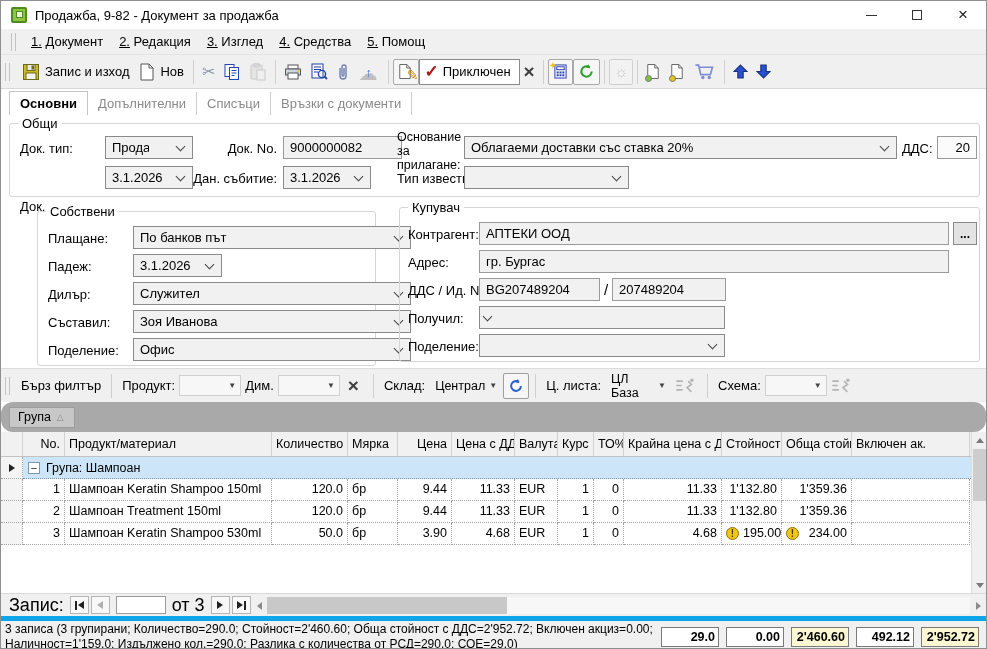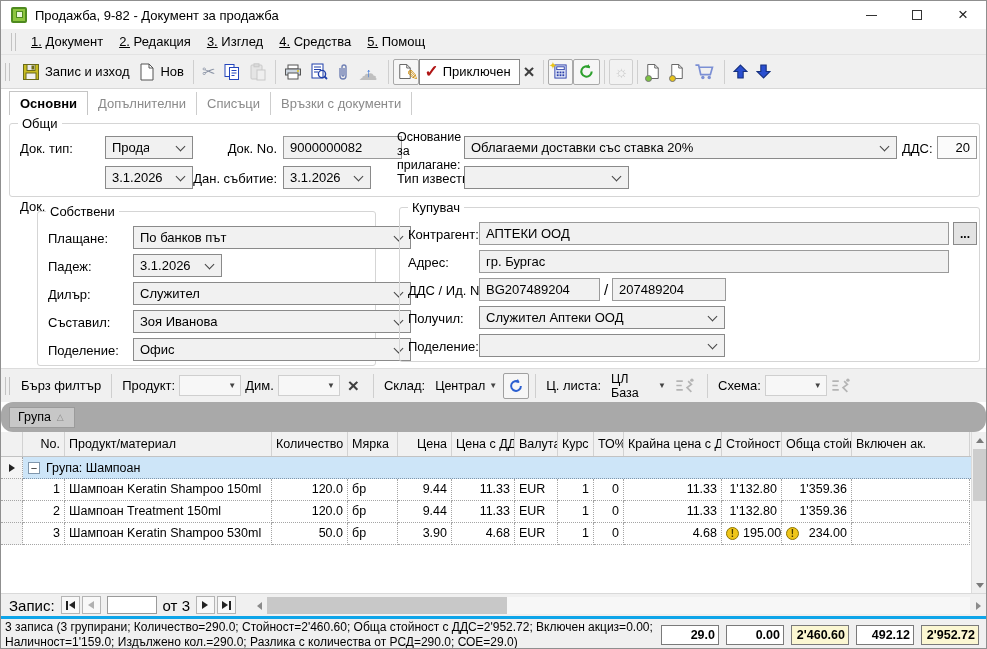--- a/index.html
+++ b/index.html
@@ -89,36 +89,36 @@
             font-size:11px;line-height:10px;color:#222;flex:none;}
   .warnicon{width:13px;height:13px;border-radius:50%;background:var(--warning);border:1px solid #8d7500;color:#4a3c00;
             font-size:10px;font-weight:bold;display:flex;align-items:center;justify-content:center;flex:none;margin-right:4px;}
   .vscroll{position:absolute;left:970px;top:431px;width:17px;height:161px;background:#f0f0f0;border-left:1px solid #dcdcdc;}
   .varrow{position:absolute;left:0;width:100%;height:16px;display:flex;align-items:center;justify-content:center;}
   .tri-up{width:0;height:0;border-bottom:5px solid #7a7a7a;border-left:4px solid transparent;border-right:4px solid transparent;}
   .tri-dn{width:0;height:0;border-top:5px solid #7a7a7a;border-left:4px solid transparent;border-right:4px solid transparent;}
   .vthumb{position:absolute;left:1px;top:17px;width:15px;height:52px;background:#cdcdcd;}
   
   .navbar{position:absolute;left:0;top:592px;width:100%;height:23px;background:#f0f0f0;border-top:1px solid #d9d9d9;
-          display:flex;align-items:center;font-size:15px;padding-left:8px;}
+          display:flex;align-items:center;font-size:18px;padding-left:8px;}
   .navlbl{margin-right:6px;}
   .navbtn{width:19px;height:18px;border:1px solid #b5b5b5;background:#f8f8f8;display:flex;align-items:center;justify-content:center;gap:1px;margin-right:2px;}
   .ntri-l{width:0;height:0;border-right:6px solid #222;border-top:4px solid transparent;border-bottom:4px solid transparent;}
   .ntri-r{width:0;height:0;border-left:6px solid #222;border-top:4px solid transparent;border-bottom:4px solid transparent;}
   .ntri-l.dis{border-right-color:#b0b0b0;}
   .nbar{width:2px;height:9px;background:#222;}
   .navtbox{width:50px;height:18px;background:#fff;border:1px solid #9a9a9a;margin:0 4px;}
   .navof{margin:0 6px 0 2px;}
   .hscroll{position:absolute;left:250px;top:3px;right:0;height:17px;background:#f7f7f7;}
   .harrow{position:absolute;top:0;width:16px;height:17px;display:flex;align-items:center;justify-content:center;background:#f0f0f0;}
   .htri-l{width:0;height:0;border-right:5px solid #8a8a8a;border-top:4px solid transparent;border-bottom:4px solid transparent;}
   .htri-r{width:0;height:0;border-left:5px solid #8a8a8a;border-top:4px solid transparent;border-bottom:4px solid transparent;}
   .hthumb{position:absolute;left:16px;top:0;width:240px;height:17px;background:#c8c8c8;}
   
-  .statusbar{position:absolute;left:0;top:615px;width:100%;height:34px;background:#f0f0f0;border-top:3px solid #0ea5e9;}
+  .statusbar{position:absolute;left:0;top:615px;width:100%;height:34px;background:#f0f0f0;border-top:5px solid #0ea5e9;}
   .status-text{position:absolute;left:4px;top:1px;font-size:12px;line-height:15px;white-space:nowrap;}
   .totals{position:absolute;right:7px;top:6px;display:flex;gap:7px;}
   .totbox{width:58px;height:20px;background:#fff;border:1px solid #7a7a7a;font-size:12.5px;font-weight:bold;
           display:flex;align-items:center;justify-content:flex-end;padding:0 3px;}
   .totbox.hl{background:var(--highlight-box);}
   svg{display:block;}
 </style>
 </head>
 <body>
 
@@ -385,21 +385,20 @@
       <div class="tbox" style="left:79px;top:14px;width:470px;">АПТЕКИ ООД</div>
       <div class="browse-btn" style="left:553px;top:14px;width:24px;">...</div>
       <span class="lbl" style="left:8px;top:47px;">Адрес:</span>
       <div class="tbox" style="left:79px;top:42px;width:470px;">гр. Бургас</div>
       <span class="lbl" style="left:8px;top:75px;">ДДС / Ид. No.</span>
       <div class="tbox" style="left:79px;top:70px;width:121px;">BG207489204</div>
       <span class="lbl" style="left:204px;top:73px;font-size:15px;">/</span>
       <div class="tbox" style="left:212px;top:70px;width:114px;">207489204</div>
       <span class="lbl" style="left:8px;top:103px;">Получил:</span>
       <div class="combo" style="left:79px;top:98px;width:246px;">
-        <span class="cval">Служител Аптеки ООД</span>
           <span class="chev"></span>
       </div>
       <span class="lbl" style="left:8px;top:131px;">Поделение:</span>
       <div class="combo" style="left:79px;top:126px;width:246px;">
         <span class="cval"></span>
           <span class="chev"></span>
       </div>
     </div>
   </div>
 

